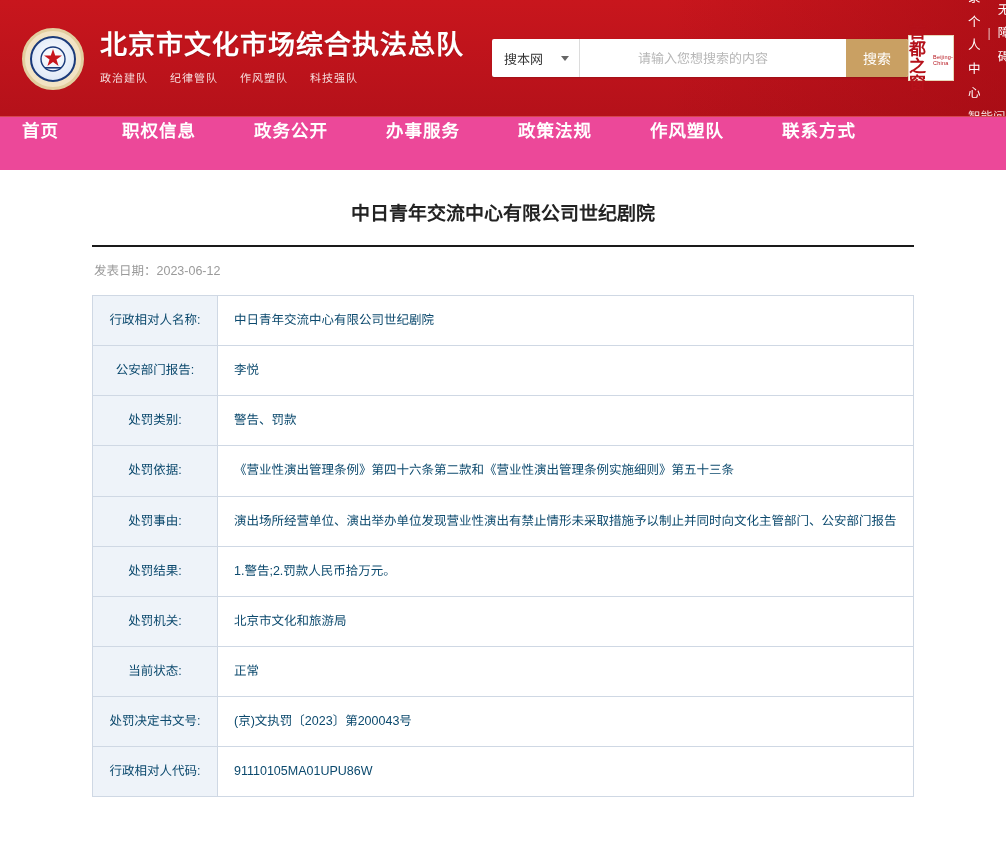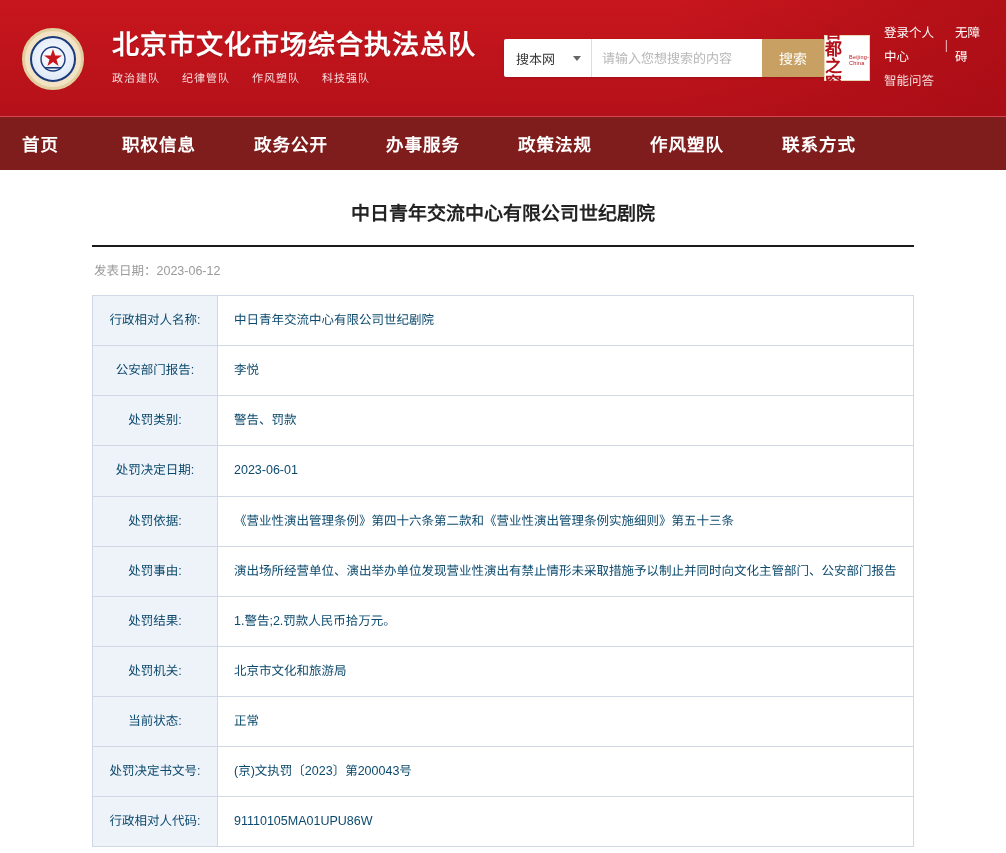--- a/index.html
+++ b/index.html
@@ -48,21 +48,21 @@
   }
   .emblem .inner-ring {
     width: 46px; height: 46px;
     border-radius: 50%;
     border: 2px solid #1a3a7a;
     display: flex; align-items: center; justify-content: center;
     background: radial-gradient(circle at 50% 45%, #ffffff 0%, #dfe9f7 75%, #c9d8ee 100%);
   }
   .emblem svg { display: block; }
   .title-block {
-    margin-left: 28px;
+    margin-left: 16px;
     color: #ffffff;
     flex: 0 0 auto;
     text-align: right;
   }
   .main-title {
     font-size: 27px;
     font-weight: bold;
     letter-spacing: 1px;
     line-height: 1.1;
     white-space: nowrap;
@@ -80,20 +80,21 @@
   .search-area {
     margin-left: 28px;
     display: flex;
     align-items: center;
     background: #ffffff;
     height: 38px;
     border-radius: 2px;
     flex: 0 0 auto;
     overflow: hidden;
     box-shadow: 0 1px 2px rgba(0,0,0,0.15);
+    gap: 48px;
   }
   .search-scope {
     display: flex;
     align-items: center;
     gap: 18px;
     padding: 0 10px 0 12px;
     height: 100%;
     font-size: 13px;
     color: #333;
     border-right: 1px solid #dcdcdc;
@@ -158,24 +159,23 @@
     line-height: 1.9;
   }
   .links .row1 { display: flex; align-items: center; gap: 7px; }
   .links a { color: #ffffff; text-decoration: none; }
   .links .divider { color: #e9b7b7; }
   .links .row2 { color: #f3d9d9; }
 
   
   .nav {
     height: 54px;
-    background: #7f1d1d;
+    background: #ec4899;
     border-top: 1px solid #d4474e;
     display: flex;
-    align-items: center;
     padding-left: 8px;
   }
   .nav-item {
     color: #ffffff;
     font-size: 17.5px;
     font-weight: bold;
     padding: 0 29px;
     letter-spacing: 1px;
     cursor: pointer;
     white-space: nowrap;
@@ -308,24 +308,20 @@
       </tr>
       <tr>
         <td class="label">公安部门报告:</td>
         <td class="value">李悦</td>
       </tr>
       <tr>
         <td class="label">处罚类别:</td>
         <td class="value">警告、罚款</td>
       </tr>
       <tr>
-        <td class="label">处罚决定日期:</td>
-        <td class="value">2023-06-01</td>
-      </tr>
-      <tr>
         <td class="label">处罚依据:</td>
         <td class="value">《营业性演出管理条例》第四十六条第二款和《营业性演出管理条例实施细则》第五十三条</td>
       </tr>
       <tr>
         <td class="label">处罚事由:</td>
         <td class="value">演出场所经营单位、演出举办单位发现营业性演出有禁止情形未采取措施予以制止并同时向文化主管部门、公安部门报告</td>
       </tr>
       <tr>
         <td class="label">处罚结果:</td>
         <td class="value">1.警告;2.罚款人民币拾万元。</td>

